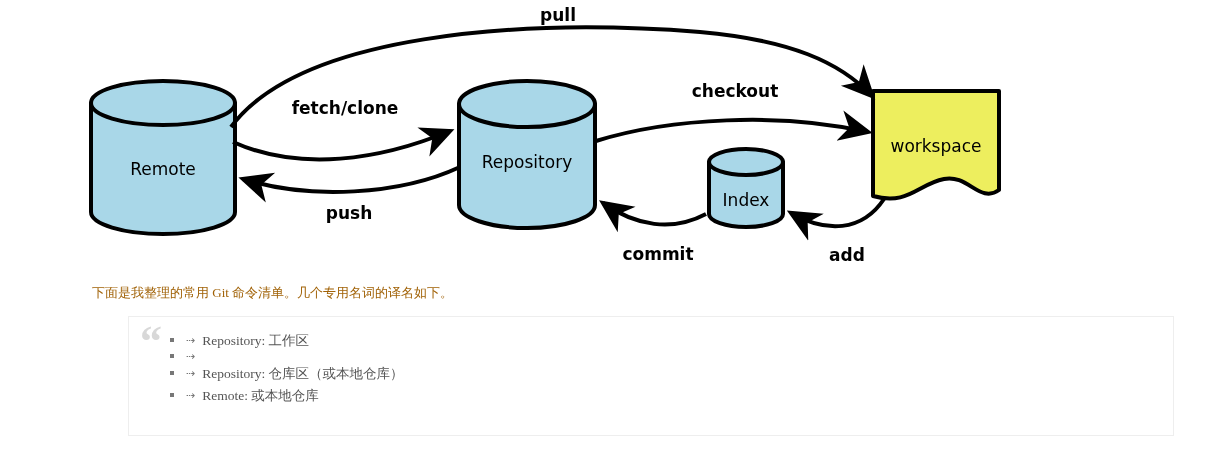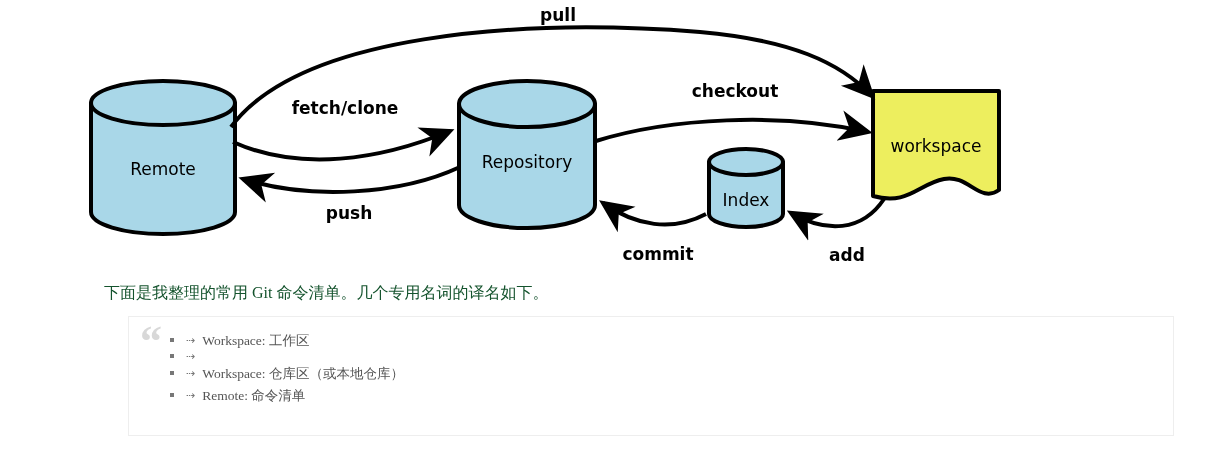--- a/index.html
+++ b/index.html
@@ -43,26 +43,26 @@
     font-family: "DejaVu Sans", sans-serif;
     font-size: 17px;
     font-weight: bold;
     fill: #000000;
     text-anchor: middle;
     dominant-baseline: middle;
   }
   
   .prose-line {
     position: absolute;
-    left: 104px;
+    left: 92px;
     top: 283px;
     font-family: "Liberation Serif", "DejaVu Sans", serif;
-    font-size: 16px;
+    font-size: 13px;
     line-height: 20px;
-    color: #14532d;
+    color: #a16207;
     white-space: nowrap;
   }
   
   .quote-box {
     position: absolute;
     left: 128px;
     top: 316px;
     width: 1046px;
     height: 120px;
     border: 1px solid #eeeeee;
@@ -191,31 +191,31 @@
 
   <div class="prose-line">下面是我整理的常用 Git 命令清单。几个专用名词的译名如下。</div>
 
   <div class="quote-box"></div>
   <div class="quote-mark">“</div>
 
   <ul class="quote-list">
     <li>
       <span class="bullet-sq"></span>
       <span class="bullet-arrow">⇢</span>
-      <span class="li-text">Workspace: 工作区</span>
-    </li>
-    <li>
-      <span class="bullet-sq"></span>
-      <span class="bullet-arrow">⇢</span>
-    </li>
-    <li>
-      <span class="bullet-sq"></span>
-      <span class="bullet-arrow">⇢</span>
-      <span class="li-text">Workspace: 仓库区（或本地仓库）</span>
-    </li>
-    <li>
-      <span class="bullet-sq"></span>
-      <span class="bullet-arrow">⇢</span>
-      <span class="li-text">Remote: 命令清单</span>
+      <span class="li-text">Repository: 工作区</span>
+    </li>
+    <li>
+      <span class="bullet-sq"></span>
+      <span class="bullet-arrow">⇢</span>
+    </li>
+    <li>
+      <span class="bullet-sq"></span>
+      <span class="bullet-arrow">⇢</span>
+      <span class="li-text">Repository: 仓库区（或本地仓库）</span>
+    </li>
+    <li>
+      <span class="bullet-sq"></span>
+      <span class="bullet-arrow">⇢</span>
+      <span class="li-text">Remote: 或本地仓库</span>
     </li>
   </ul>
 
 </div>
 
 </body></html>

